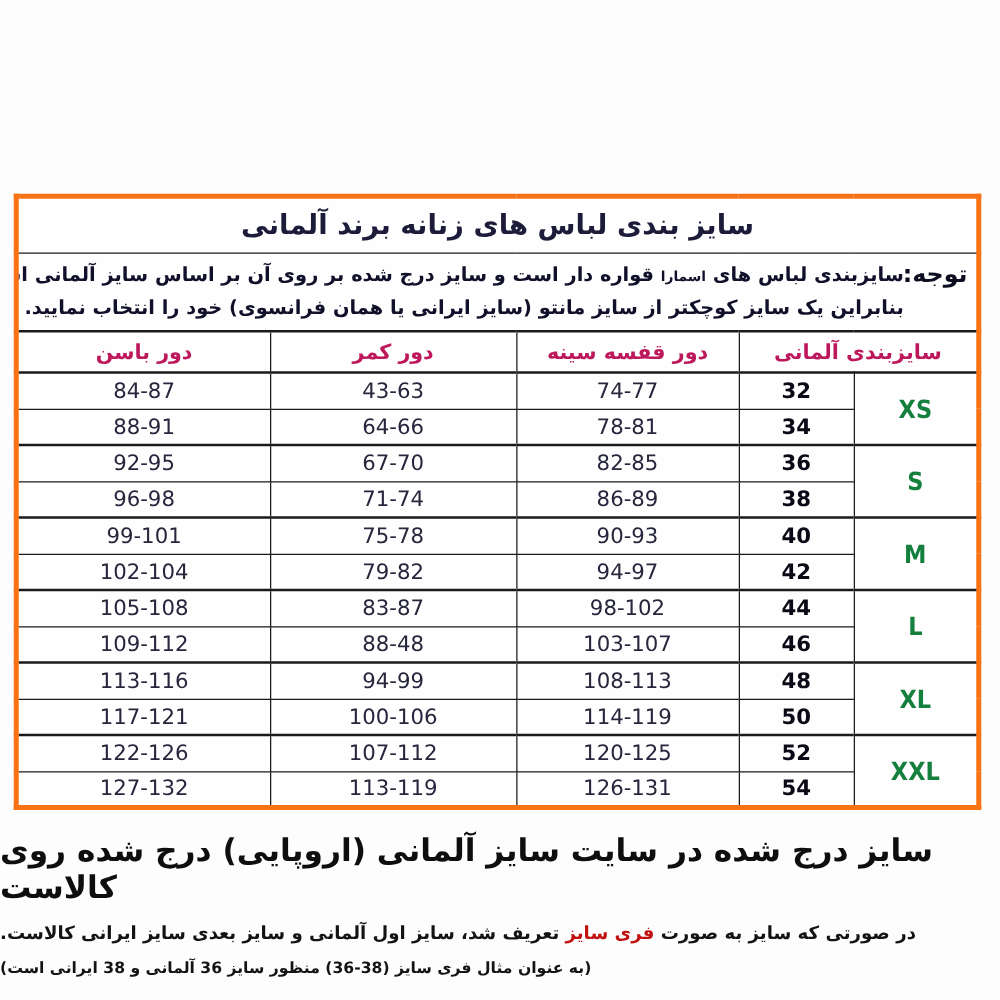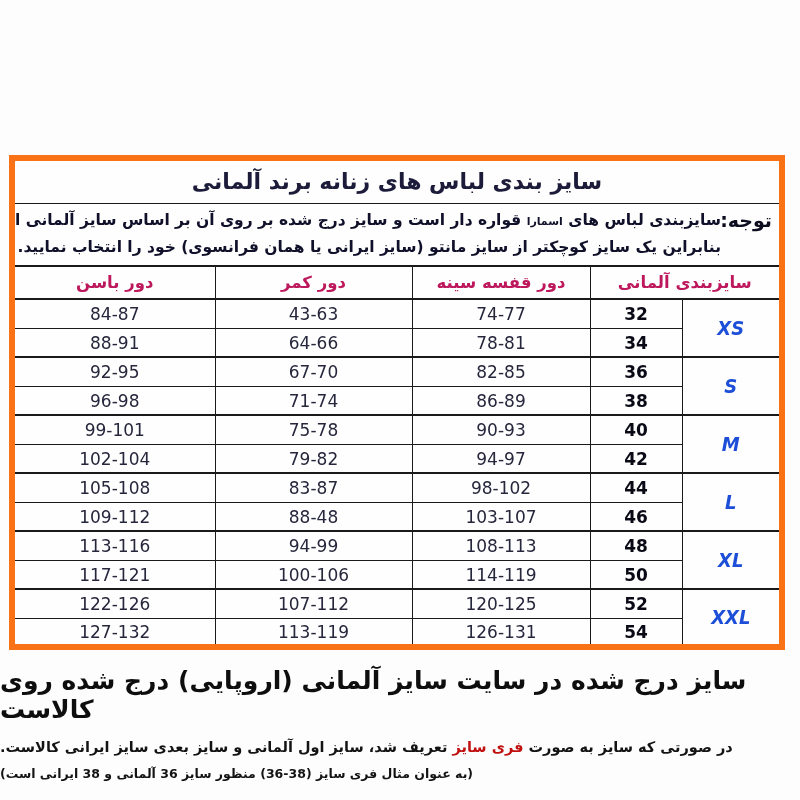--- a/index.html
+++ b/index.html
@@ -18,21 +18,21 @@
     position: absolute;
     top: 155px;
     right: 15px;
     width: 770px;
   }
   table.size-table {
     width: 100%;
     height: 429px;
     border-collapse: collapse;
     table-layout: fixed;
-    border: 6px solid #f97316;
+    border: 4px solid #f97316;
     background: #fefefe;
   }
   table.size-table td, table.size-table th {
     border: 1px solid #1a1a1a;
     text-align: center;
     vertical-align: middle;
     overflow: hidden;
     white-space: nowrap;
   }
 
@@ -83,23 +83,22 @@
     height: 29px;
     direction: ltr;
   }
   td.size-num {
     font-weight: bold;
     color: #0a0a16;
   }
   td.letter {
     font-size: 20px;
     font-weight: bold;
-    color: #1d4ed8;
+    color: #15803d;
     font-stretch: condensed;
-    font-style: italic;
   }
   tr.group-start td { border-top-width: 2px; }
 
   
   .footer {
     position: absolute;
     top: 666px;
     left: 0;
     width: 800px;
     text-align: left;

